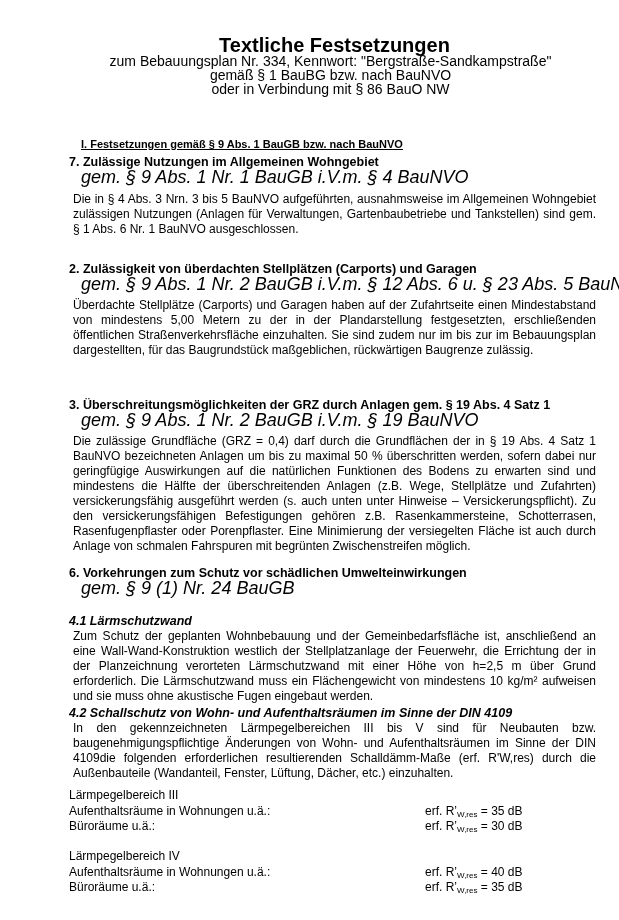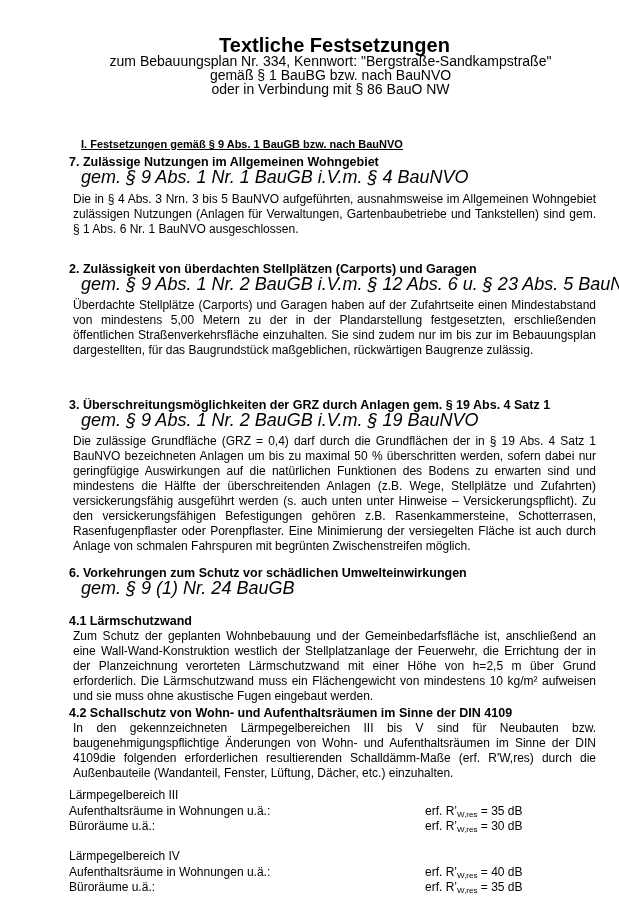--- a/index.html
+++ b/index.html
@@ -19,21 +19,21 @@
   .part-head {
     position: absolute; left: 0; top: 124px;
     font-weight: bold; font-size: 11px; line-height: 17px; text-decoration: underline; margin: 12px;
   }
   .sec-head { position: absolute; left: 0; font-weight: bold; font-size: 12.5px; line-height: 15px; margin: 0; white-space: nowrap; }
   .sec-ref { position: absolute; left: 12px; font-style: italic; font-size: 18px; line-height: 15px; margin: 0; white-space: nowrap; }
   .body {
     position: absolute; left: 4px; width: 523px; font-size: 12px; line-height: 15px;
     text-align: justify; margin: 0;
   }
-  .subsec-head { position: absolute; left: 0; font-weight: bold; font-size: 12.5px; line-height: 15px; margin: 0; white-space: nowrap; text-align: right; }
+  .subsec-head { position: absolute; left: 0; font-weight: bold; font-style: italic; font-size: 12.5px; line-height: 15px; margin: 0; white-space: nowrap; text-align: right; }
   .zone-label { position: absolute; left: 0; font-size: 12px; line-height: 15px; margin: 0; }
   .row { position: absolute; left: 0; width: 523px; font-size: 12px; line-height: 15px; height: 15px; }
   .row .lbl { position: absolute; left: 0; }
   .row .val { position: absolute; left: 356px; white-space: nowrap; }
   .row .val sub { font-size: 8px; vertical-align: -2px; }
 </style>
 </head>
 <body>
 
 <div class="page">

